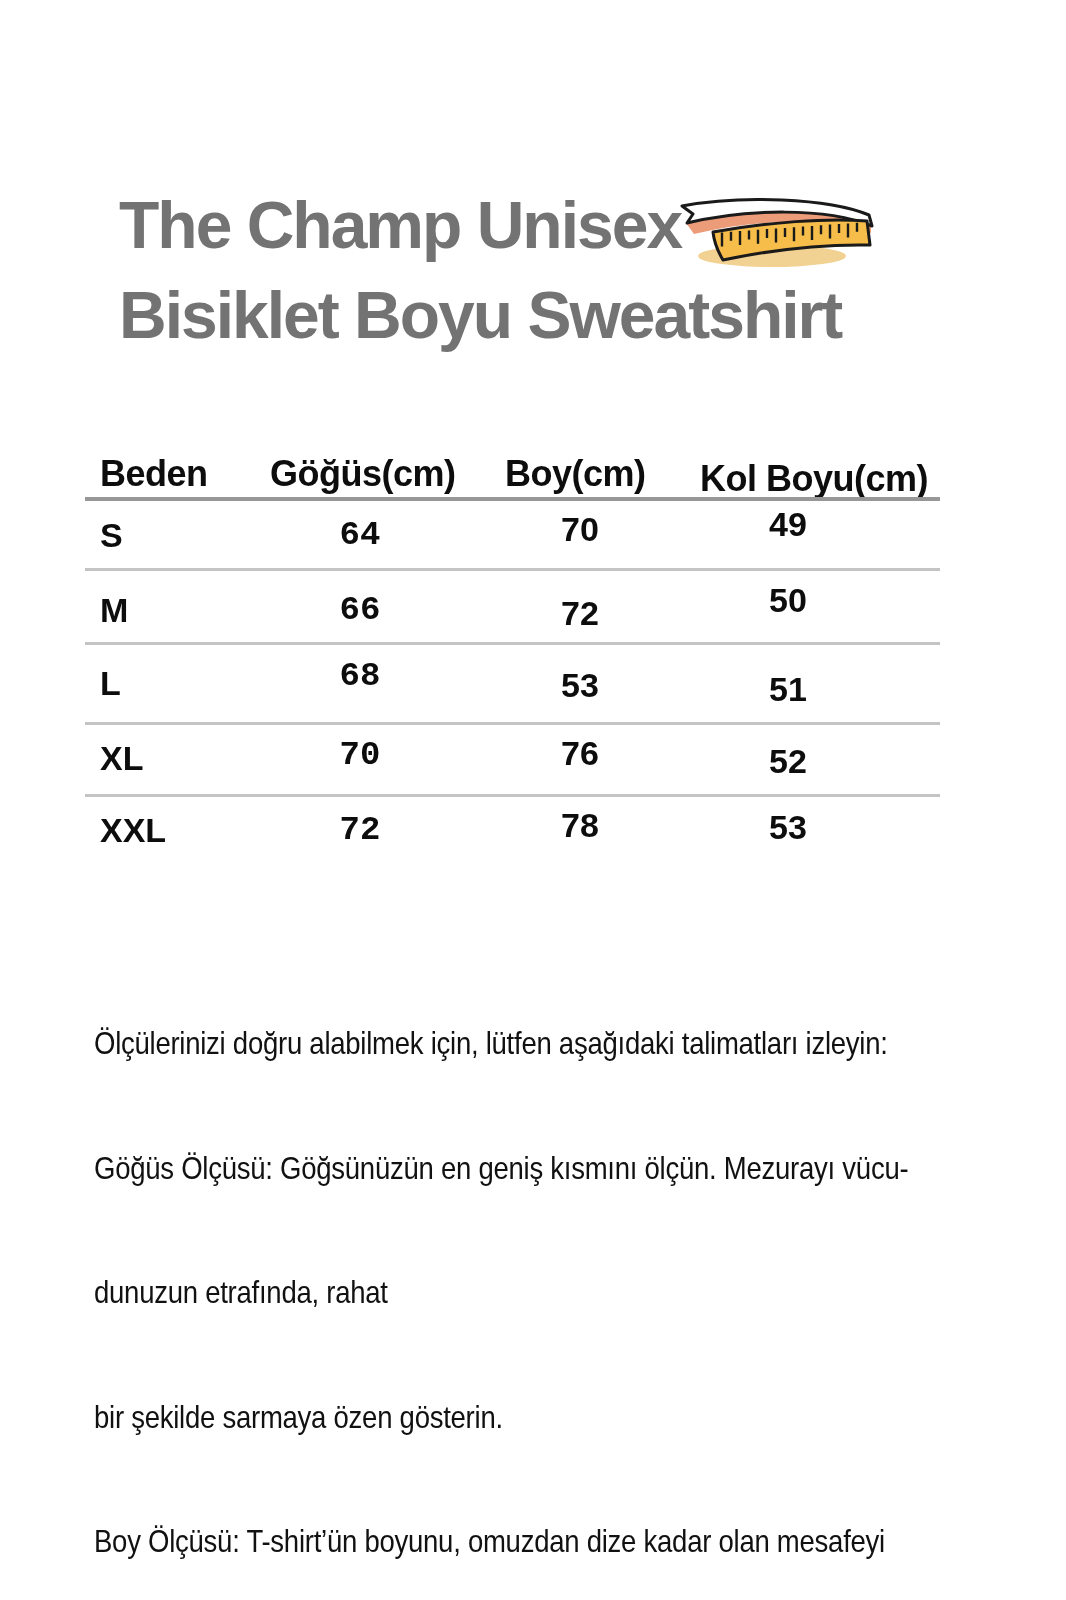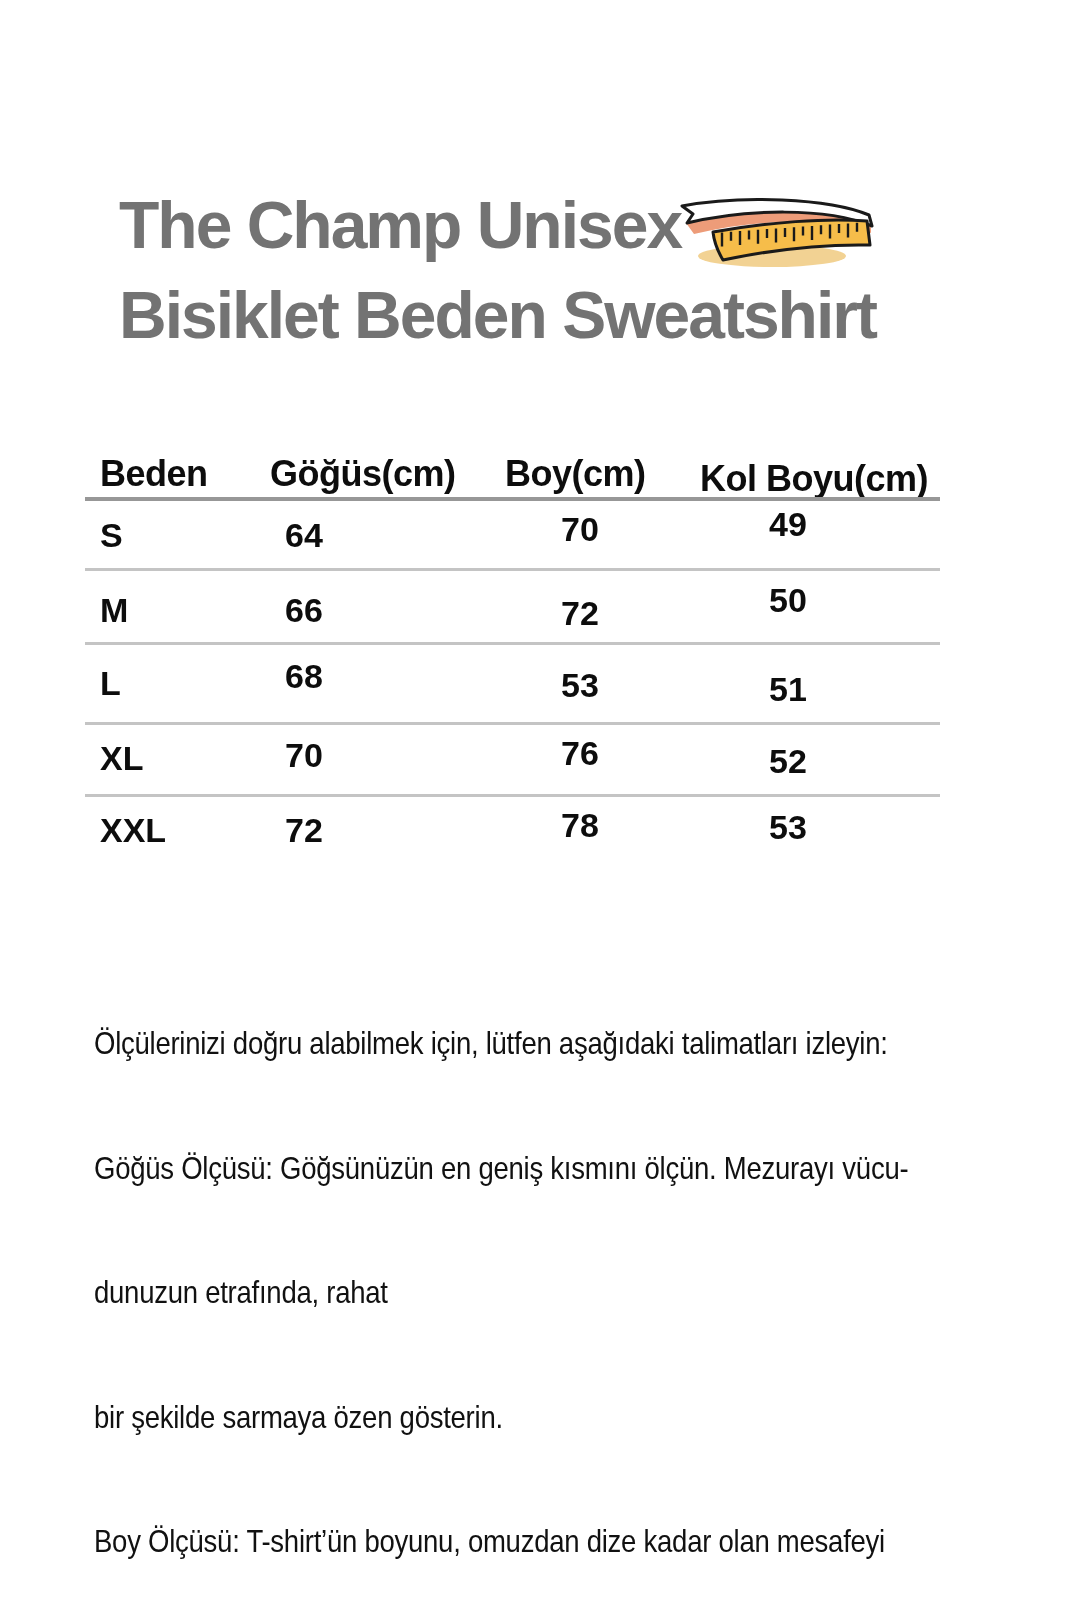--- a/index.html
+++ b/index.html
@@ -30,21 +30,21 @@
   .hc.c1{left:15px;}
   .hc.c2{left:185px;width:180px;text-align:center;}
   .hc.c3{left:420px;width:150px;text-align:left;}
   .hc.c4{left:615px;width:230px;text-align:left;transform:translateY(5px);}
   .rule{position:absolute;left:0;width:855px;height:3px;background:var(--row-rule);}
   .rule.hd{top:43px;height:4px;background:var(--header-rule);}
   .rule.d1{top:114px}.rule.d2{top:188px}.rule.d3{top:268px}.rule.d4{top:340px}
   .trow{position:absolute;left:0;width:100%;height:40px;}
   .trow .cell{position:absolute;font-weight:700;font-size:34px;line-height:40px;}
   .cell.c1{left:15px;}
-  .cell.c2{left:200px;width:150px;text-align:left;}
+  .cell.c2{left:200px;width:150px;text-align:center;font-family:Liberation Mono, monospace;}
   .cell.c3{left:420px;width:150px;text-align:center;}
   .cell.c4{left:628px;width:150px;text-align:center;}
   .r0{top:61px}.r1{top:136px}.r2{top:209px}.r3{top:284px}.r4{top:356px}
   
   .r0 .c3{transform:translateY(-6px)} .r0 .c4{transform:translateY(-11px)}
   .r1 .c3{transform:translateY(3px)}  .r1 .c4{transform:translateY(-10px)}
   .r2 .c2{transform:translateY(-7px)} .r2 .c3{transform:translateY(2px)} .r2 .c4{transform:translateY(6px)}
   .r3 .c2{transform:translateY(-3px)} .r3 .c3{transform:translateY(-5px)} .r3 .c4{transform:translateY(3px)}
   .r4 .c3{transform:translateY(-5px)} .r4 .c4{transform:translateY(-3px)}
 
@@ -53,21 +53,21 @@
                 font-size:32px;line-height:41.5px;letter-spacing:-0.3px;
                 transform:scaleX(0.86);transform-origin:0 0;white-space:pre-wrap;}
 </style>
 </head>
 <body>
 
 <div class="canvas">
 
   <div class="title">
     <div>The Champ Unisex</div>
-    <div>Bisiklet Beden Sweatshirt</div>
+    <div>Bisiklet Boyu Sweatshirt</div>
   </div>
 
   <svg class="tape" viewBox="0 0 206 80" aria-hidden="true">
     <ellipse cx="98" cy="64" rx="74" ry="11" style="fill:var(--tape-shadow)" opacity="0.85"></ellipse>
     <path d="M12,31 C66,13 158,13 197,32 L197,41 C152,25 82,27 20,42 Z" style="fill:var(--tape-salmon)"></path>
     <path d="M8,14 C66,3 154,6 195,23 L198,34 C152,15 72,17 13,31 L19,22 Z" style="fill:#ffffff;stroke:var(--tape-outline)" stroke-width="3" stroke-linejoin="round"></path>
     <path d="M39,40 C95,30 152,26 193,29 L196,53 C150,52 97,58 49,68 C43,58 40,49 39,40 Z" style="fill:var(--tape-yellow);stroke:var(--tape-outline)" stroke-width="3" stroke-linejoin="round"></path>
     <path d="M48,40.4 v14 M57,39.7 v9 M66,39.1 v14 M75,38.4 v9 M84,37.8 v14 M93,37.1 v9 M102,36.5 v14 M111,35.9 v9 M120,35.2 v14 M129,34.6 v9 M138,33.9 v14 M147,33.3 v9 M156,32.6 v14 M165,32 v9 M174,31.4 v14 M183,30.7 v9" style="stroke:var(--tape-outline)" stroke-width="2.4" fill="none"></path>
   </svg>
 

